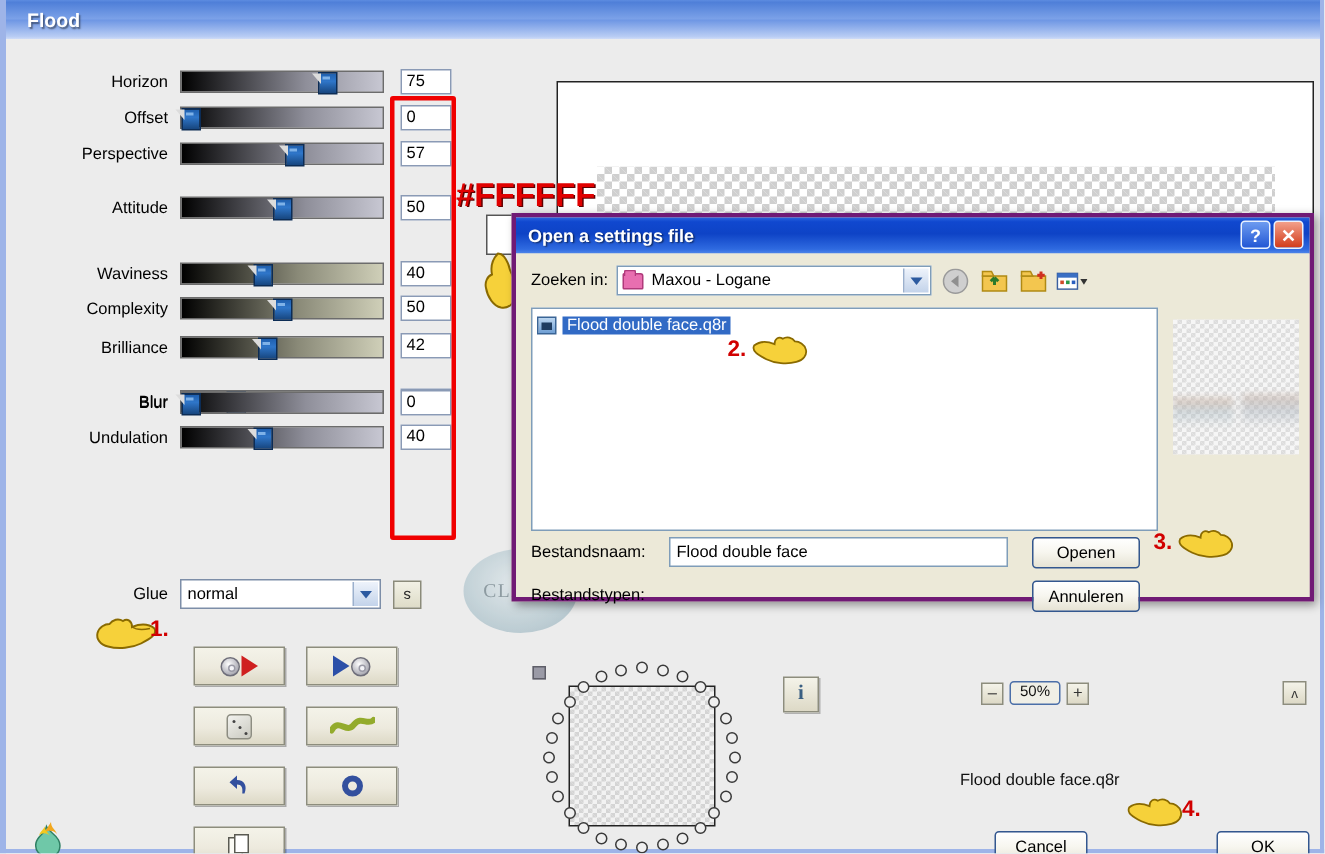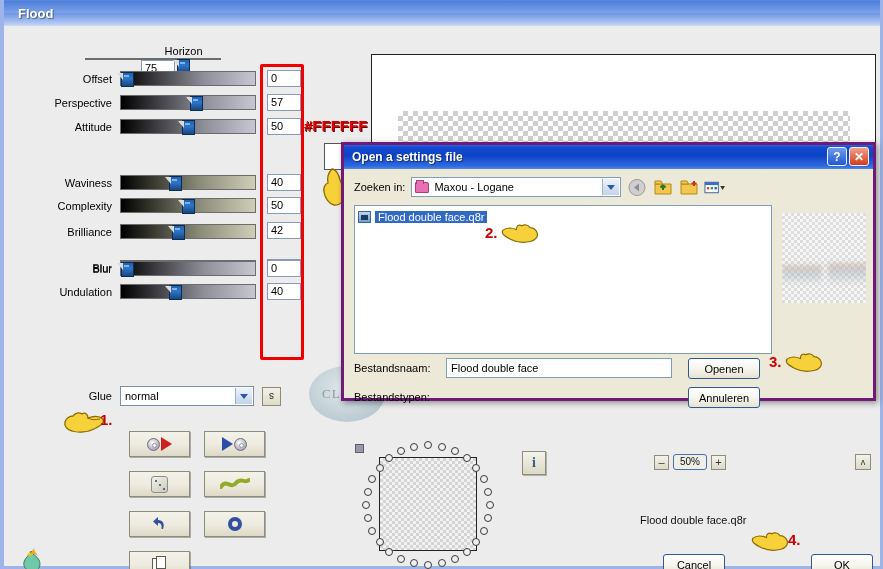--- a/index.html
+++ b/index.html
@@ -265,21 +265,21 @@
     opacity:.85;
     display:flex;align-items:center;justify-content:center;
     font-family:"Liberation Serif", serif;
     font-size:13px; letter-spacing:1px; color:#7d8d94;
     overflow:hidden;
   }
 
   
   #hexlabel {
     position:absolute; left:304px; top:117px;
-    font-size:15px; font-weight:bold; color:#e00000;
+    font-size:22px; font-weight:bold; color:#e00000;
     font-family:"Liberation Sans", sans-serif;
     text-shadow: 1px 1px 0 #600000;
   }
   #white-swatch {
     position:absolute; left:324px; top:143px;
     width:21px; height:27px;
     background:#ffffff; border:1px solid #555;
   }
 
   
@@ -411,35 +411,35 @@
       <span>Flood</span>
     </div>
 
     <div id="flood-body">
 
       <div id="preview-top">
         <div id="preview-checker"></div>
       </div>
 
       <div class="slider-group" id="group1" style="left:0px; top:18px;">
-          <div class="slider-row" style="margin-bottom: 3px; flex-direction: column;">
+          <div class="slider-row" style="margin-bottom: 3px;">
             <div class="slider-label">Horizon</div>
             <div class="track">
               <div class="thumb" style="left: 91px;"></div>
             </div>
             <div class="numbox">75</div>
           </div>
           <div class="slider-row" style="margin-bottom: 3px;">
             <div class="slider-label">Offset</div>
             <div class="track">
               <div class="thumb" style="left: 0px;"></div>
             </div>
             <div class="numbox">0</div>
           </div>
-          <div class="slider-row" style="margin-bottom: 3px;">
+          <div class="slider-row" style="margin-bottom: 15px;">
             <div class="slider-label">Perspective</div>
             <div class="track">
               <div class="thumb" style="left: 69px;"></div>
             </div>
             <div class="numbox">57</div>
           </div>
           <div class="slider-row" style="margin-bottom: 3px; align-items: center;">
             <div class="slider-label">Attitude</div>
             <div class="track">
               <div class="thumb" style="left: 61px;"></div>

